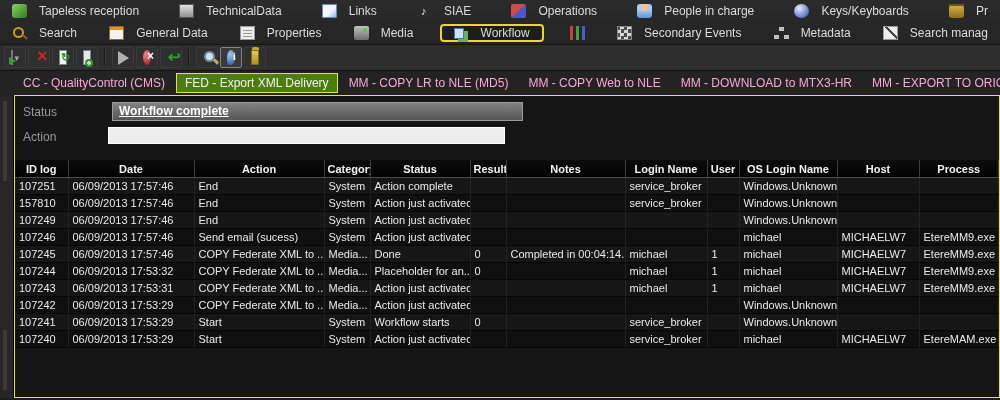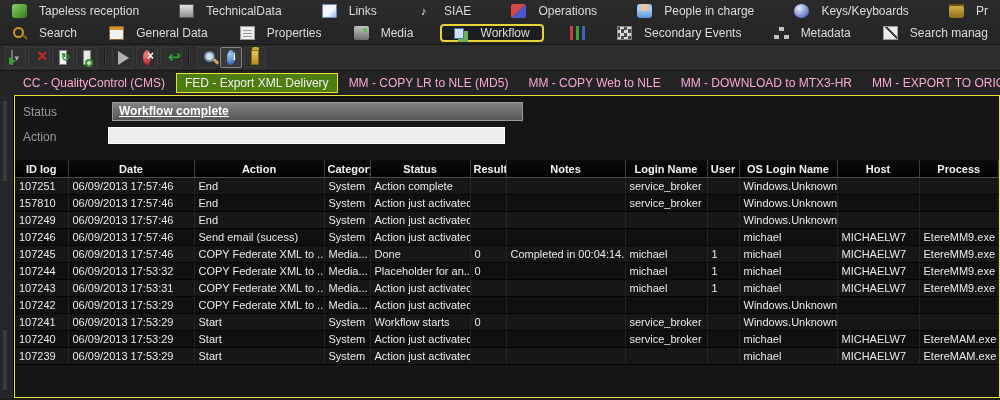--- a/index.html
+++ b/index.html
@@ -385,32 +385,18 @@
               <td>System</td>
               <td>Action just activated</td>
               <td></td>
               <td></td>
               <td>service_broker</td>
               <td></td>
               <td>michael</td>
               <td>MICHAELW7</td>
               <td>EtereMAM.exe</td>
             </tr>
-            <tr>
-              <td>107239</td>
-              <td>06/09/2013 17:53:29</td>
-              <td>Start</td>
-              <td>System</td>
-              <td>Action just activated</td>
-              <td></td>
-              <td></td>
-              <td></td>
-              <td></td>
-              <td>michael</td>
-              <td>MICHAELW7</td>
-              <td>EtereMAM.exe</td>
-            </tr>
           </tbody>
       </table>
     </div>
   </div>
 
 </div>
 
 </body></html>

